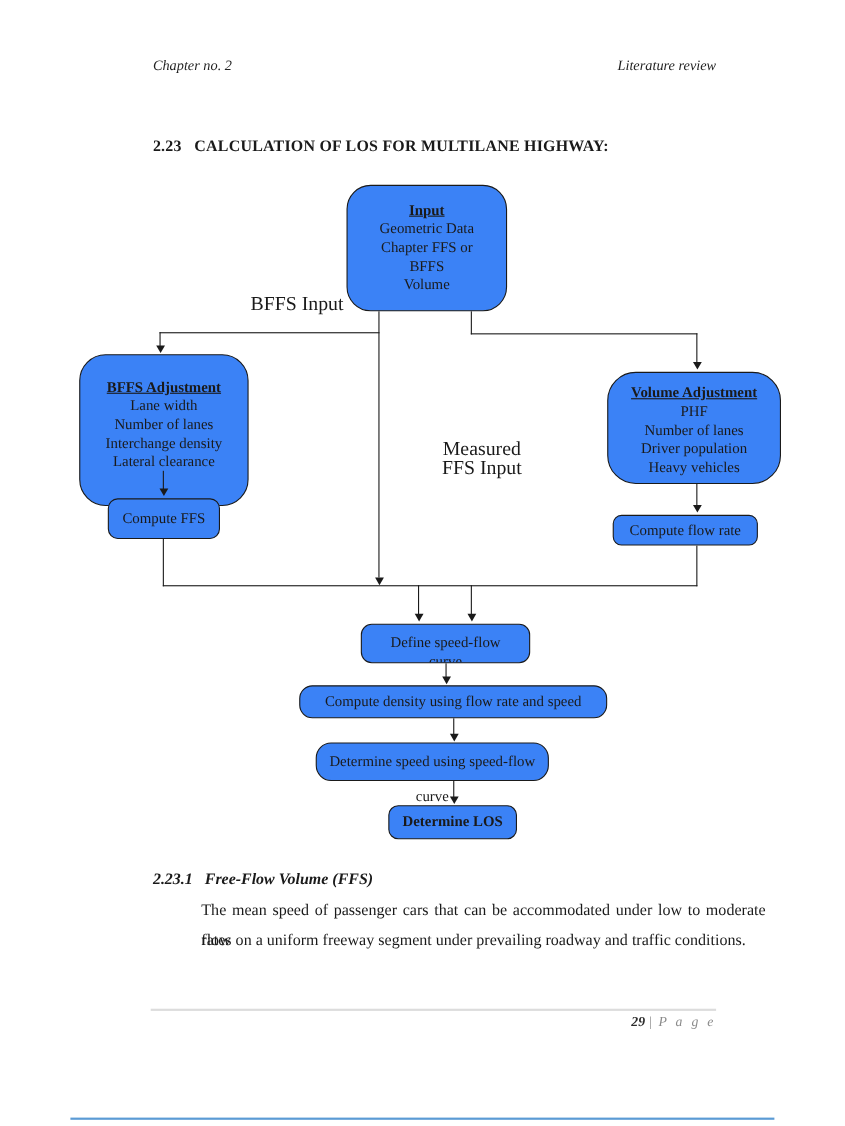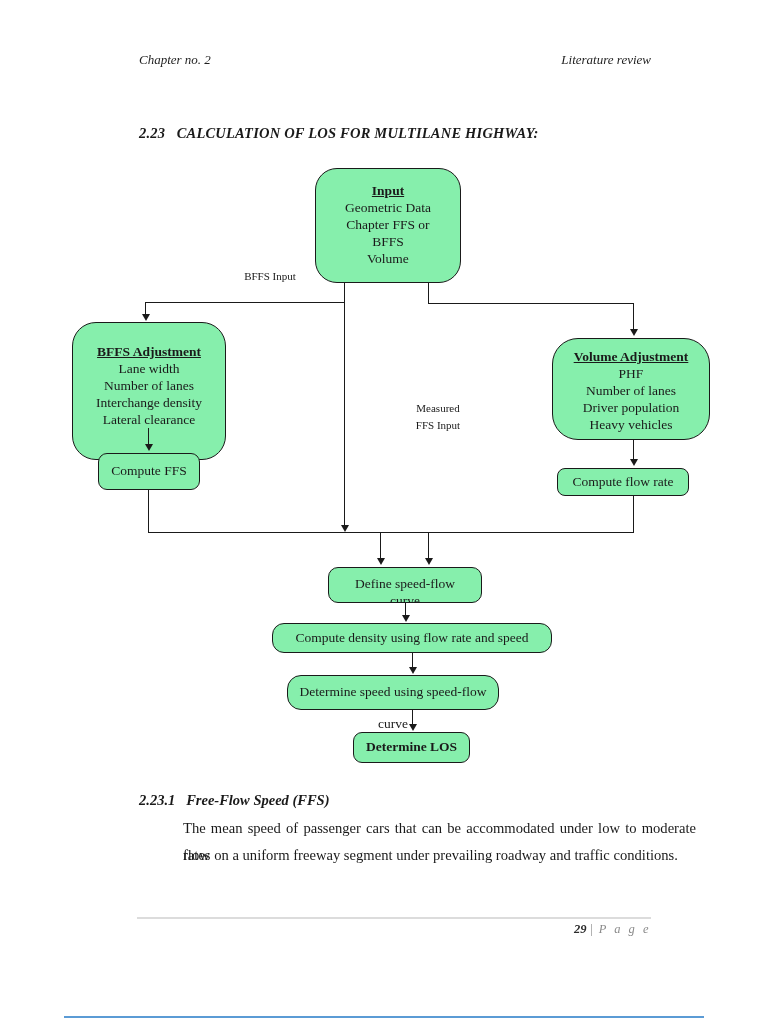--- a/index.html
+++ b/index.html
@@ -4,36 +4,36 @@
 <style>
   html,body{margin:0;padding:0;}
   body{
     width:768px;height:1024px;background:#ffffff;position:relative;
     font-family:"Liberation Serif", serif;color:#1a1a1a;overflow:hidden;
   }
   .abs{position:absolute;}
   .pre{white-space:pre;}
   
   .hdr{font-style:italic;font-size:13px;color:#1f1f1f;}
-  .doc-title{font-weight:bold;font-size:14.5px;letter-spacing:.2px;font-style:italic;}
+  .doc-title{font-weight:bold;font-size:14.5px;letter-spacing:.2px;}
   .sec-head{font-weight:bold;font-style:italic;font-size:14.5px;}
   .para{font-size:14.6px;line-height:27px;width:513px;margin-left:44px;}
   .para-just{text-align:justify;text-align-last:justify;}
   
   .fbox{
-    position:absolute;border:1.4px solid #1a1a1a;background:#86efac;
+    position:absolute;border:1.4px solid #1a1a1a;background:#3b82f6;
     text-align:center;font-size:13.5px;line-height:17px;box-sizing:border-box;
   }
   .fbox .bt{font-weight:bold;text-decoration:underline;}
   .ln{position:absolute;background:#1a1a1a;}
   .v{width:1.4px;} .h{height:1.4px;}
   .ah{position:absolute;width:0;height:0;
       border-left:4.2px solid transparent;border-right:4.2px solid transparent;
       border-top:7px solid #1a1a1a;}
-  .lbl{position:absolute;font-size:11px;line-height:17px;text-align:center;}
+  .lbl{position:absolute;font-size:18px;line-height:17px;text-align:center;}
   .clip{overflow:hidden;}
   .footer-rule{position:absolute;height:1.6px;background:#dcdcdc;}
   .footer-text{position:absolute;font-style:italic;font-size:12.5px;text-align:right;}
   .footer-text .num{font-weight:bold;color:#2b2b2b;}
   .footer-text .rest{color:#8a8a8a;letter-spacing:2.5px;}
   .bottom-rule{position:absolute;height:2px;background:#5b9bd5;}
 </style>
 </head>
 <body>
 
@@ -121,21 +121,21 @@
   <div class="ln v" style="left:405px;top:603px;height:13px;"></div>
   <div class="ah" style="left:401.6px;top:615px;"></div>
 
   <div class="ln v" style="left:412px;top:653px;height:15px;"></div>
   <div class="ah" style="left:408.6px;top:667px;"></div>
 
   <div class="ln v" style="left:412px;top:710px;height:15px;"></div>
   <div class="ah" style="left:408.6px;top:724px;"></div>
 </div>
 
-<div class="abs sec-head pre" style="left:139px;top:792px;">2.23.1   Free-Flow Speed (FFS)</div>
+<div class="abs sec-head pre" style="left:139px;top:792px;">2.23.1   Free-Flow Volume (FFS)</div>
 <div class="abs para para-just" style="left:139px;top:815px;">The mean speed of passenger cars that can be accommodated under low to moderate flow</div>
 <div class="abs para" style="left:139px;top:842px;">rates on a uniform freeway segment under prevailing roadway and traffic conditions.</div>
 
 <div class="footer-rule" style="left:137px;top:917px;width:514px;"></div>
 <div class="footer-text" style="left:450px;top:922px;width:201px;">
   <span class="num">29</span>
   <span class="rest">|</span>
   <span class="rest">P a g e</span>
 </div>
 

